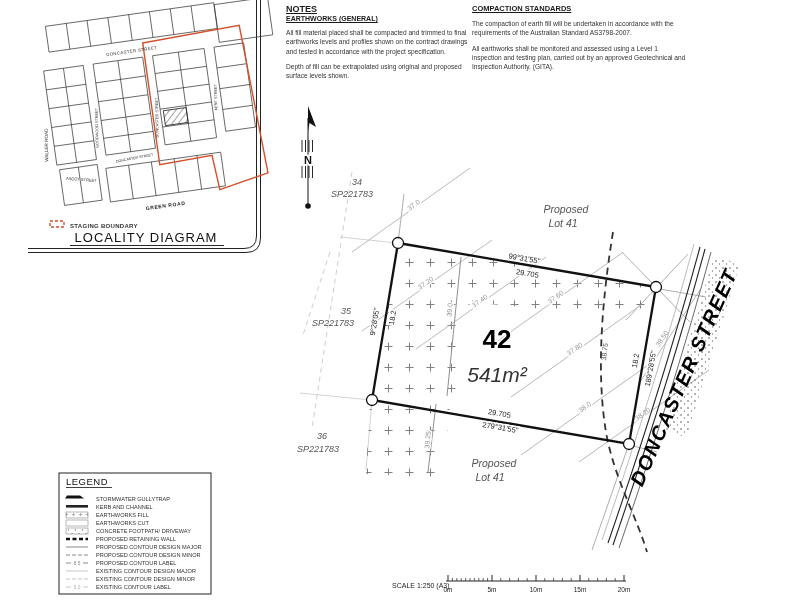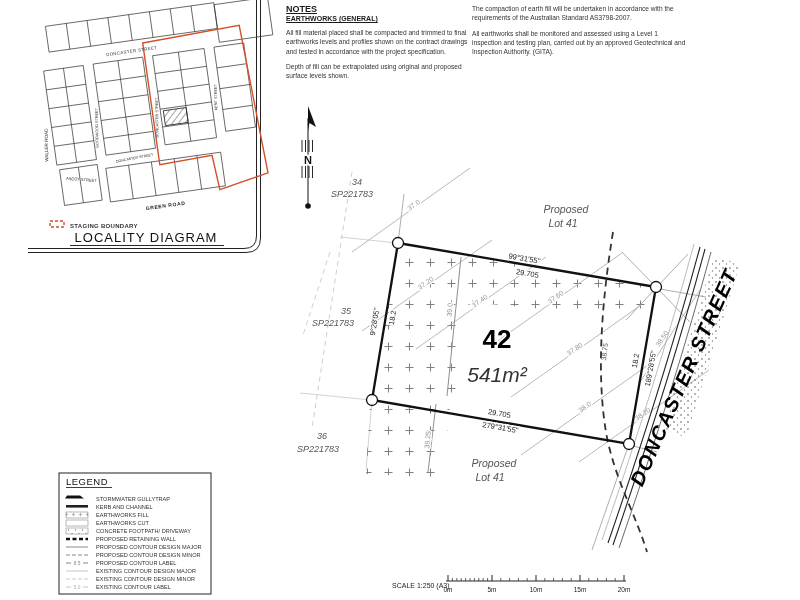--- a/index.html
+++ b/index.html
@@ -269,17 +269,18 @@
 </svg>
 
 <div class="txtcol" style="left:286px;top:4px;width:182px;">
   <div class="t1">NOTES</div>
   <div class="t2">EARTHWORKS (GENERAL)</div>
   <p>All fill material placed shall be compacted and trimmed to final earthworks levels and profiles shown on the contract drawings and tested in accordance with the project specification.</p>
   <p>Depth of fill can be extrapolated using original and proposed surface levels shown.</p>
 </div>
 
 <div class="txtcol" style="left:472px;top:4px;width:215px;">
+  <div class="t2" style="font-size:7.5px">COMPACTION STANDARDS</div>
   <p>The compaction of earth fill will be undertaken in accordance with the requirements of the Australian Standard AS3798-2007.</p>
   <p>All earthworks shall be monitored and assessed using a Level 1 inspection and testing plan, carried out by an approved Geotechnical and Inspection Authority. (GITA).</p>
 </div>
 
 </div>
 
 </body></html>

